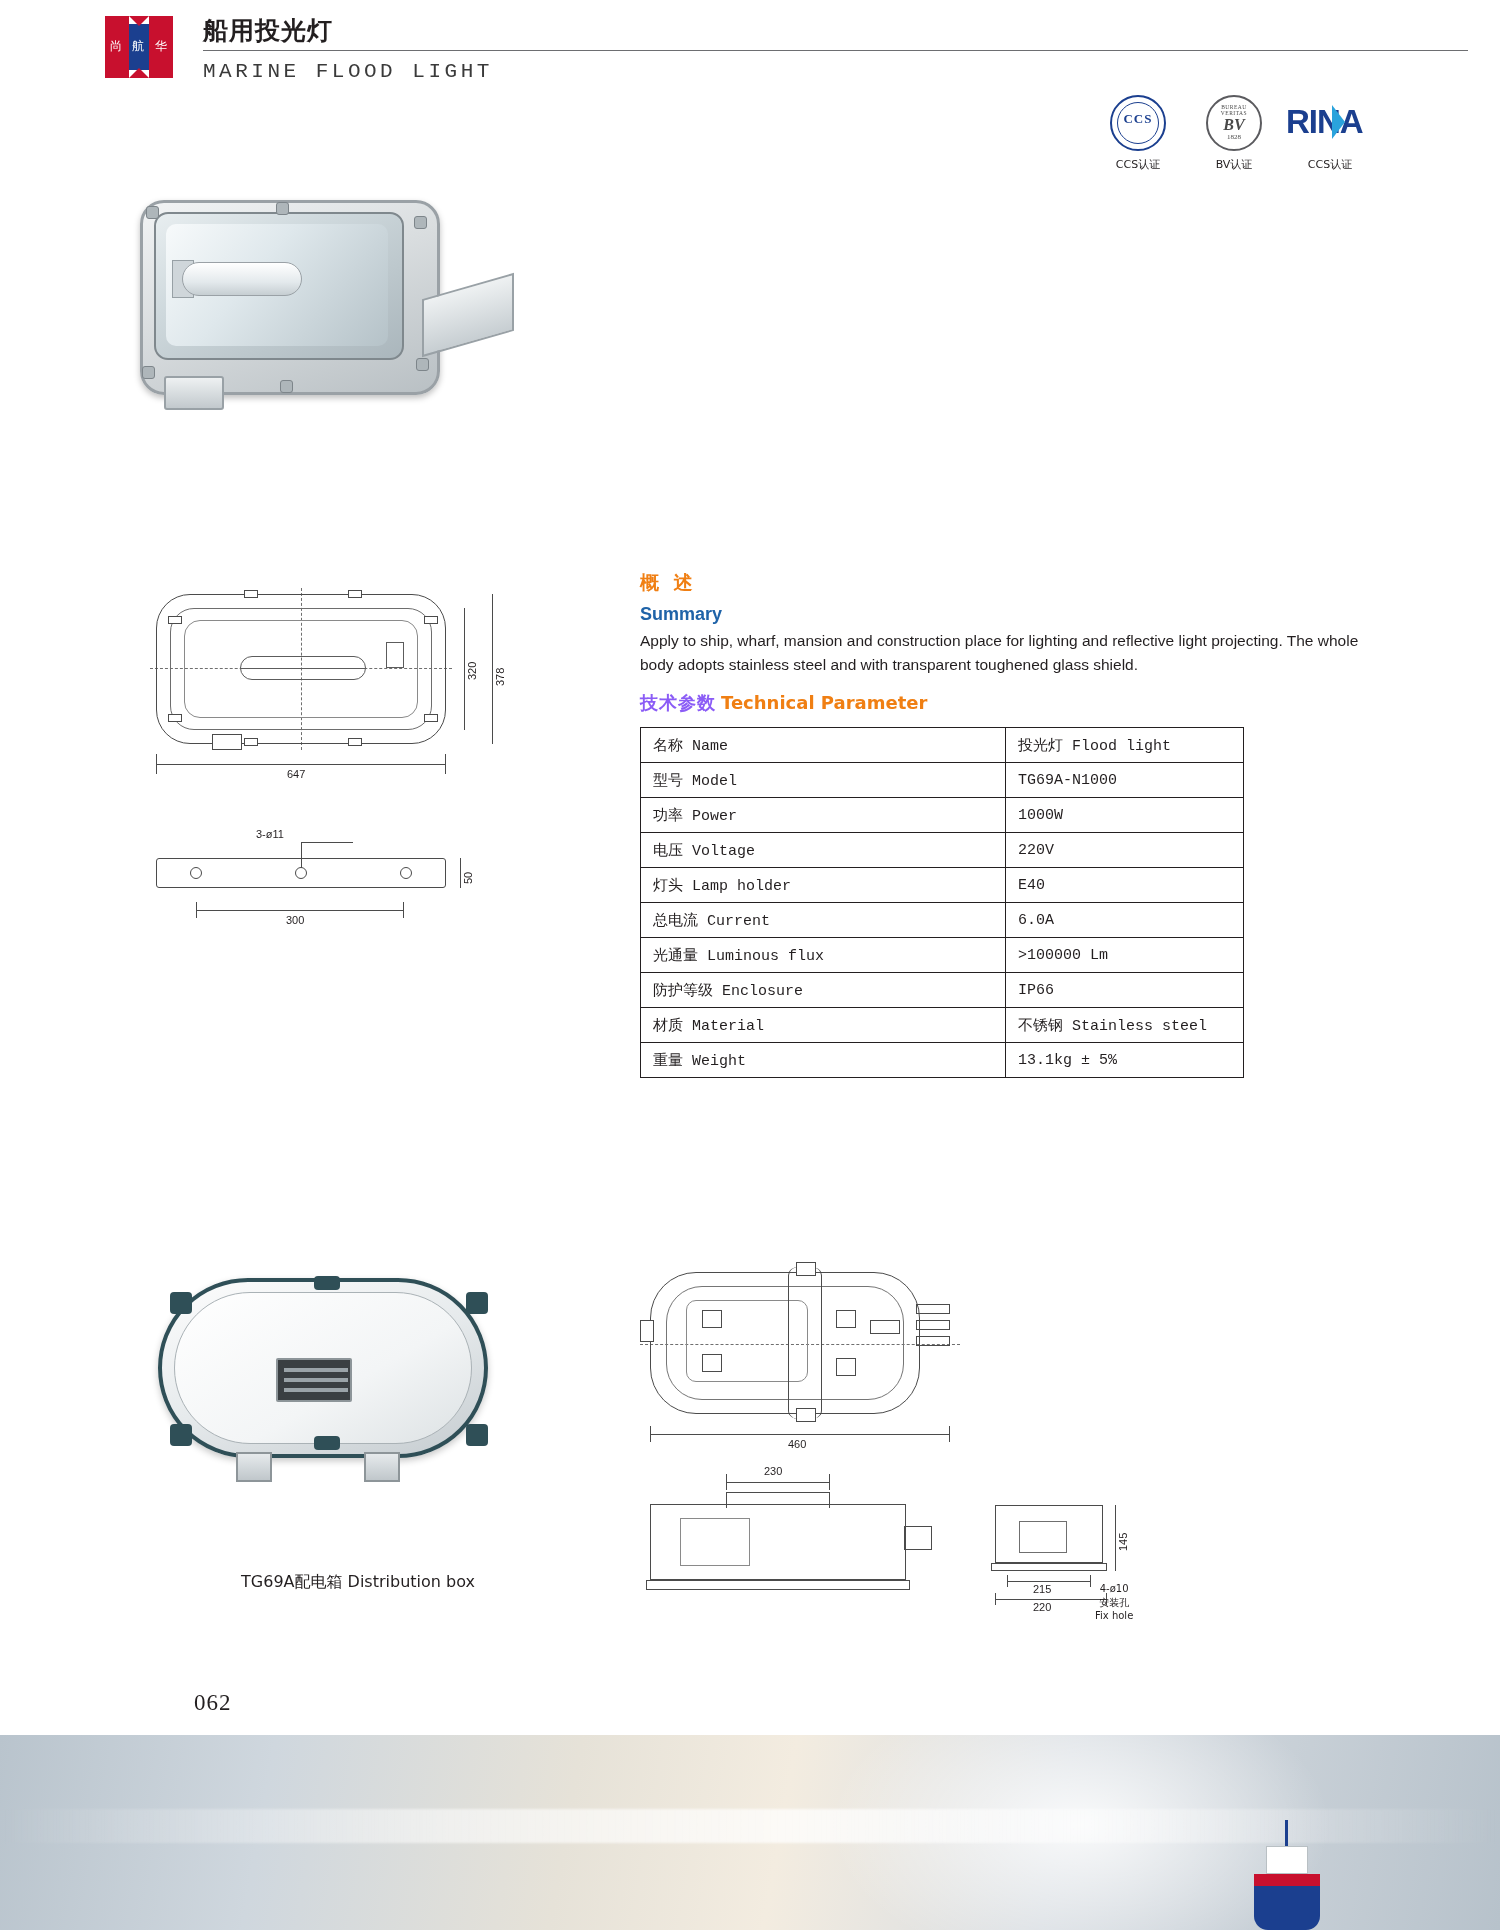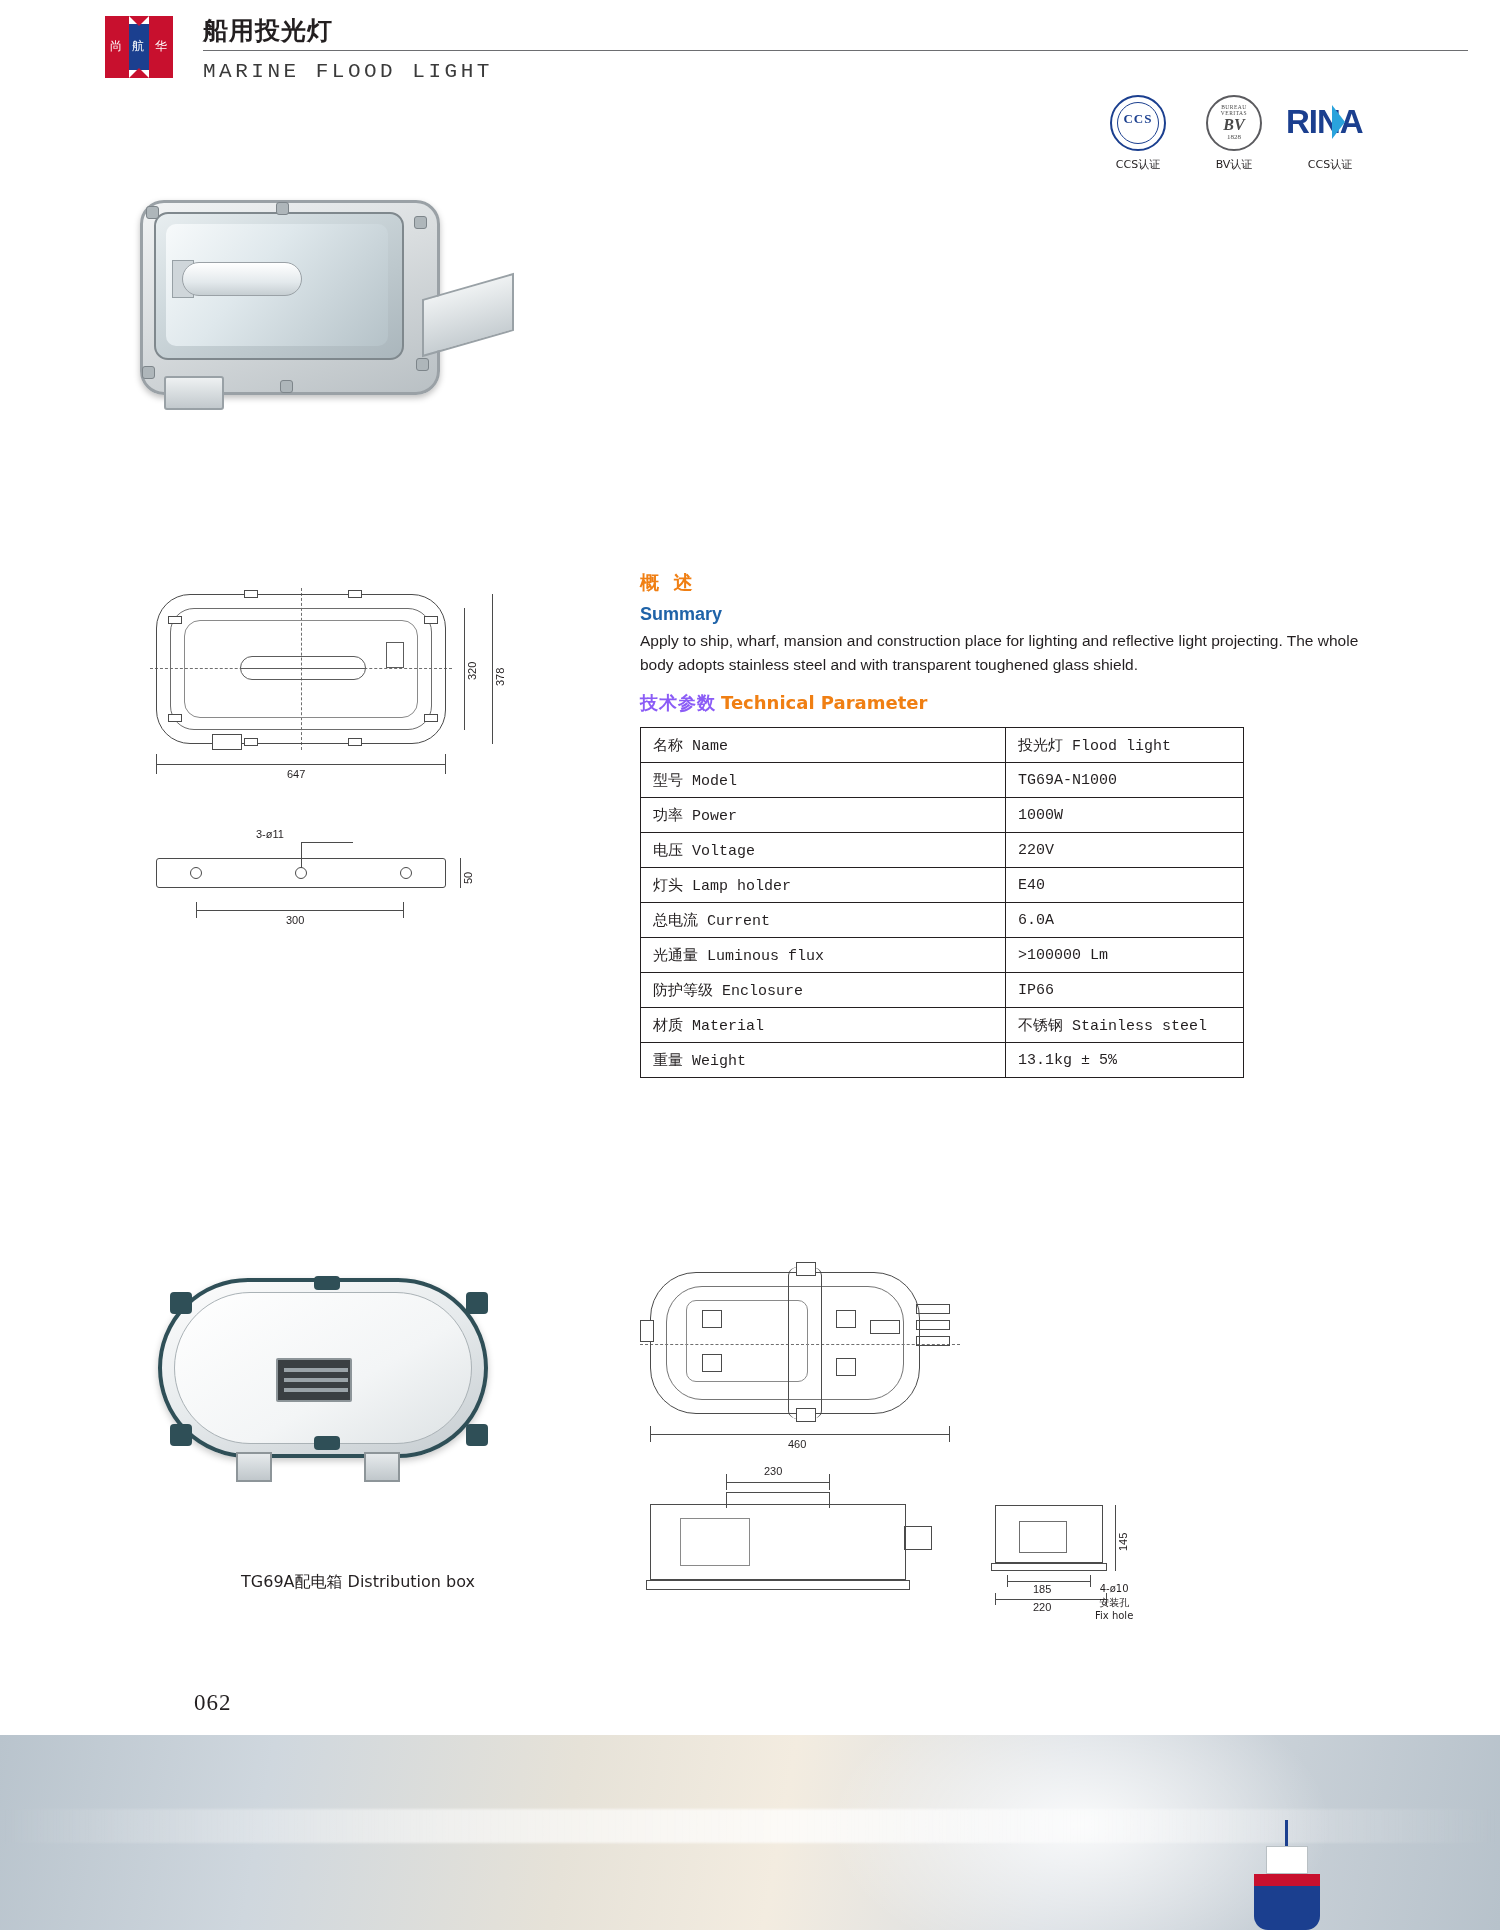--- a/index.html
+++ b/index.html
@@ -1031,21 +1031,21 @@
   <div class="box-side-view">
     <div class="bsv-body"></div>
     <div class="bsv-inner"></div>
     <div class="bsv-lip"></div>
     <div class="dim-line" style="left:130px; top:10px; width:1px; height:66px;"></div>
     <div class="dim-label vert" style="left:132px; top:56px;">145</div>
 
     <div class="dim-line" style="left:22px; top:86px; width:84px; height:1px;"></div>
     <div class="dim-line" style="left:22px; top:80px; width:1px; height:12px;"></div>
     <div class="dim-line" style="left:105px;top:80px; width:1px; height:12px;"></div>
-    <div class="dim-label" style="left:48px; top:88px;">185</div>
+    <div class="dim-label" style="left:48px; top:88px;">215</div>
 
     <div class="dim-line" style="left:10px; top:104px; width:112px; height:1px;"></div>
     <div class="dim-line" style="left:10px; top:98px;  width:1px; height:12px;"></div>
     <div class="dim-line" style="left:121px;top:98px;  width:1px; height:12px;"></div>
     <div class="dim-label" style="left:48px; top:106px;">220</div>
   </div>
 
   <div class="fixhole-note">
     <div>4-ø10</div>
     <div>安装孔</div>

